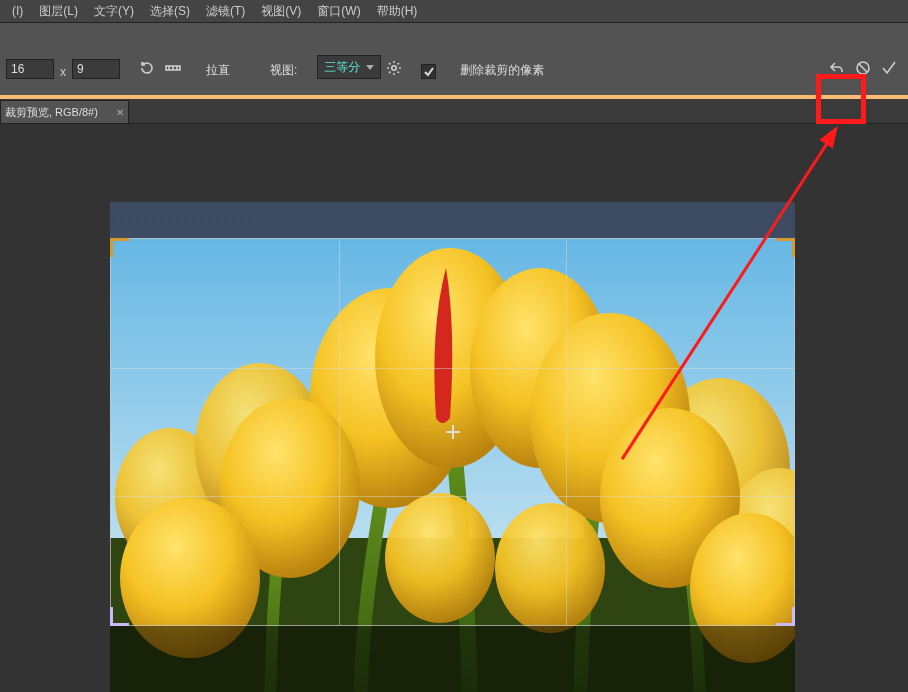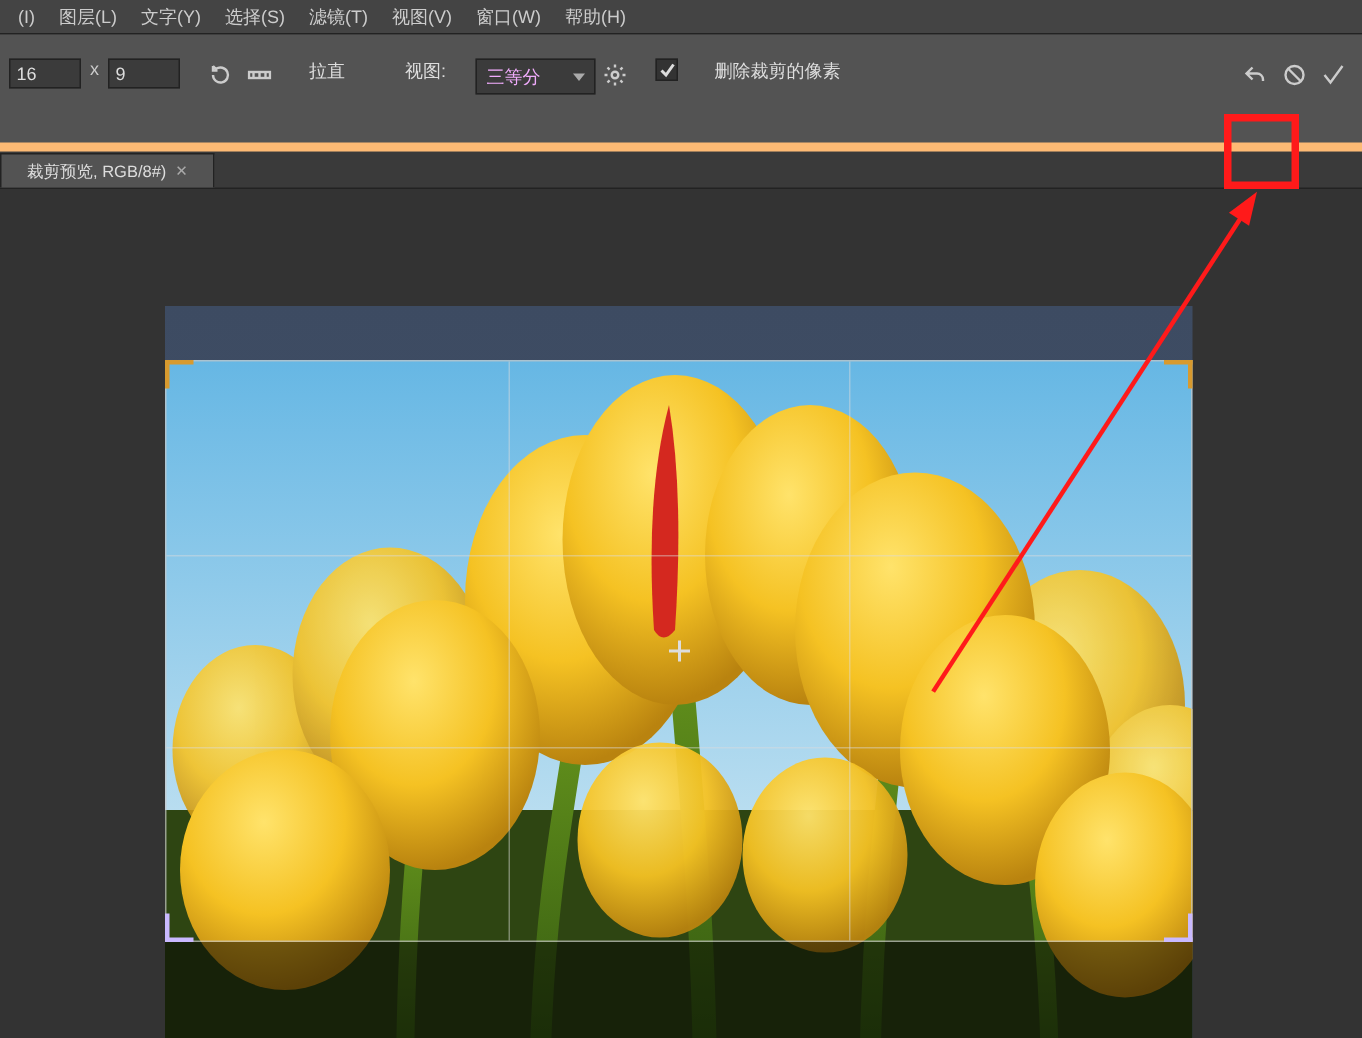--- a/index.html
+++ b/index.html
@@ -1,30 +1,30 @@
 <!DOCTYPE html>
 <html><head>
 <meta charset="utf-8">
 <style>
 html,body{margin:0;padding:0;width:908px;height:692px;background:#2a2a2a;font-family:"Microsoft YaHei",Arial,sans-serif;font-size:12px;color:#ccc;overflow:hidden}
 .menubar{height:22px;background:#444;display:flex;align-items:center;padding-left:4px;border-bottom:1px solid #222}
 .menubar span{padding:0 8px;cursor:default}
-.optbar{height:40px;background:#535353;display:flex;align-items:flex-start;padding:16px 6px;border-bottom:6px solid #fdba74;position:relative}
+.optbar{height:40px;background:#535353;display:flex;align-items:flex-end;padding:16px 6px;border-bottom:4px solid #fdba74;position:relative}
 .num-input{width:48px;height:20px;background:#3b3b3b;border:1px solid #222;color:#ddd;padding:0 4px;font-size:12px;box-sizing:border-box}
 .x-label{margin:0 6px;color:#ccc}
 .icon-btn{width:22px;height:22px;display:flex;align-items:center;justify-content:center;margin:0 2px;color:#ccc;cursor:pointer}
 .icon-btn svg{width:16px;height:16px;fill:none;stroke:#ccc;stroke-width:1.6}
 .lbl{margin:0 20px;color:#ddd}
-.sel{height:22px;background:#3b3b3b;border:1px solid #222;color:#f0abfc;display:flex;align-items:center;padding:0 6px;gap:22px;font-size:12px}
+.sel{height:22px;background:#3b3b3b;border:1px solid #222;color:#5eead4;display:flex;align-items:center;padding:0 6px;gap:6px;font-size:12px}
 .sel .caret{width:0;height:0;border-left:4px solid transparent;border-right:4px solid transparent;border-top:5px solid #aaa}
 .chk{width:13px;height:13px;background:#333;border:1px solid #222;display:inline-flex;align-items:center;justify-content:center;margin:0 4px}
 .chk svg{width:10px;height:10px;stroke:#ddd;stroke-width:2;fill:none}
 .spacer{flex:1}
 .tabbar{height:24px;background:#3a3a3a;display:flex;align-items:flex-end;border-bottom:1px solid #222}
-.tab{height:22px;background:#535353;border:1px solid #222;border-bottom:none;padding:0 17px;font-size:11px;color:#ddd;display:flex;align-items:center;gap:6px}
+.tab{height:22px;background:#535353;border:1px solid #222;border-bottom:none;padding:0 4px;font-size:11px;color:#ddd;display:flex;align-items:center;gap:18px}
 .tab .close{font-size:10px;color:#aaa}
 .canvas{position:relative;width:908px;height:606px;background:#333}
 .outer{position:absolute;left:110px;top:78px;width:685px;height:540px;background:linear-gradient(#3d4b62,#46556c)}
 .photo{position:absolute;left:0;top:36px;width:685px;height:490px}
 .crop{position:absolute;left:0;top:36px;width:685px;height:388px;border:1px solid rgba(200,200,200,.7);box-sizing:border-box}
 .gl{position:absolute;background:rgba(220,220,220,.45)}
 .gv1{left:33.33%;top:0;width:1px;height:100%}.gv2{left:66.66%;top:0;width:1px;height:100%}
 .gh1{top:33.33%;left:0;height:1px;width:100%}.gh2{top:66.66%;left:0;height:1px;width:100%}
 .corner{position:absolute;width:16px;height:16px}
 .corner.tl{left:-1px;top:-1px;border-left:3px solid #d89a2e;border-top:3px solid #d89a2e}

